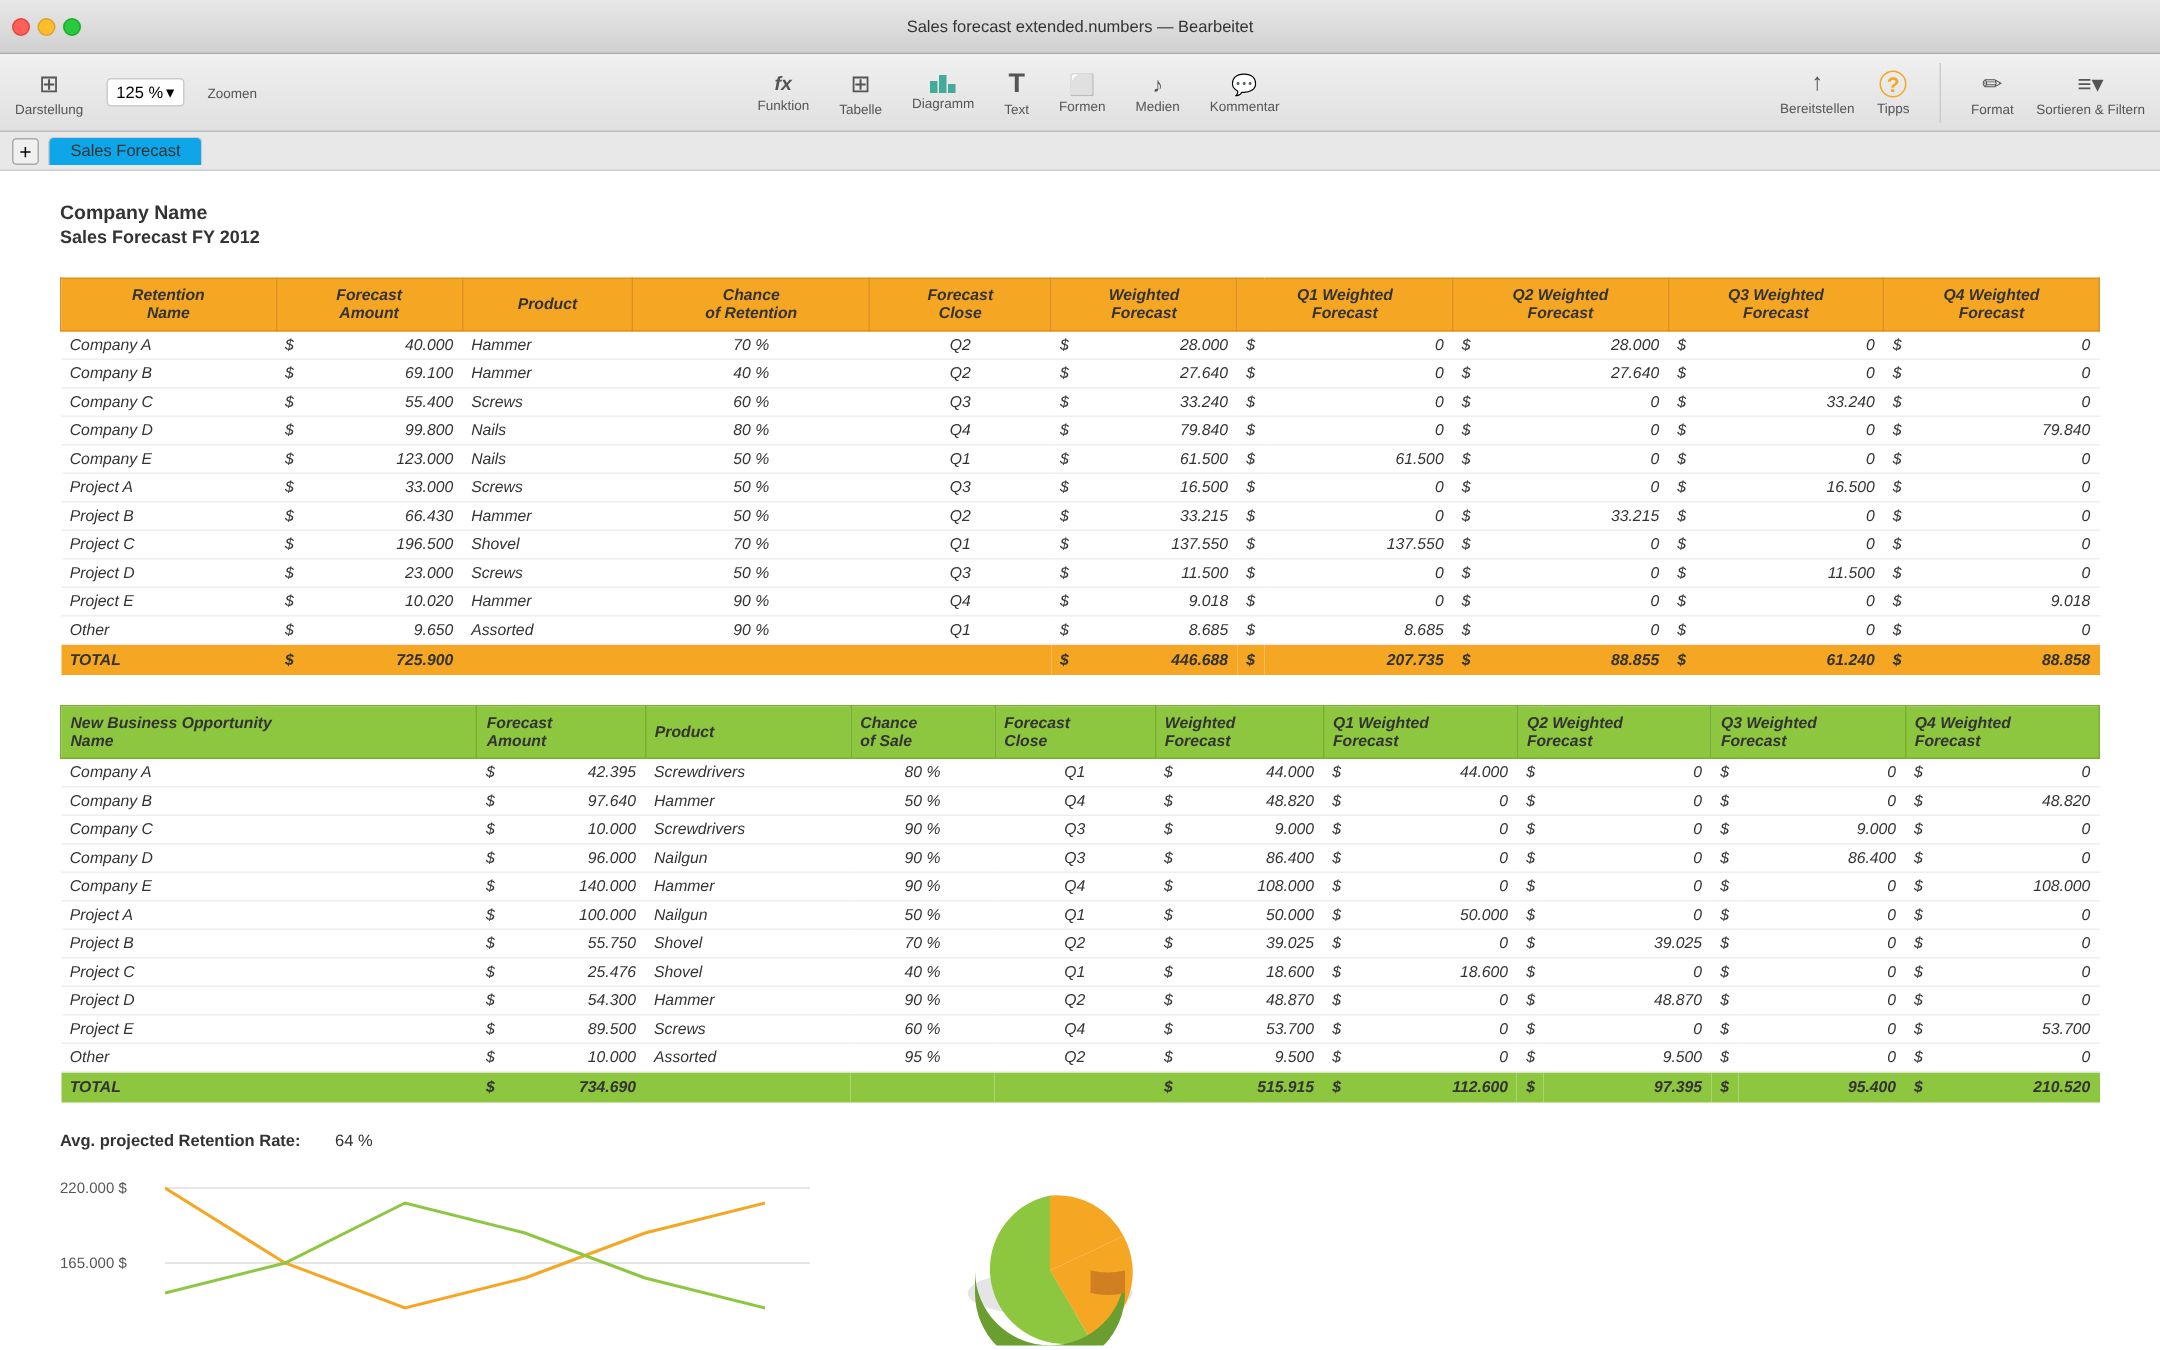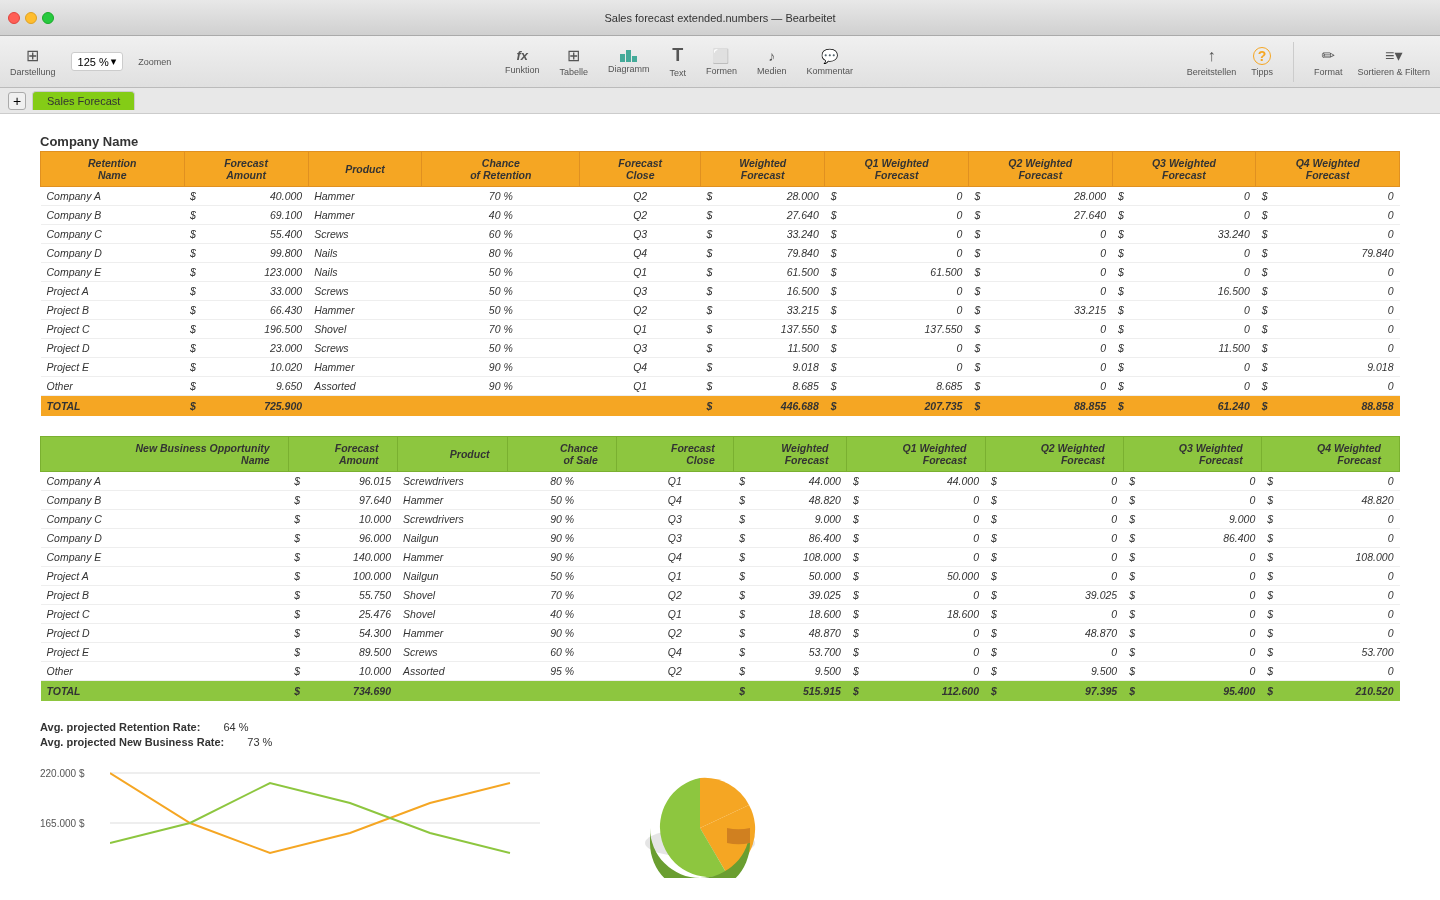--- a/index.html
+++ b/index.html
@@ -43,21 +43,21 @@
     
     .tabbar {
       background: #e8e8e8;
       height: 26px;
       display: flex;
       align-items: center;
       padding: 0 8px;
       border-bottom: 1px solid #ccc;
     }
     .tab-add { width: 18px; height: 18px; border: 1px solid #aaa; border-radius: 3px; display: flex; align-items: center; justify-content: center; cursor: pointer; font-size: 14px; margin-right: 6px; background: #f0f0f0; }
-    .tab-active { background: #84cc16; border: 1px solid #ccc; border-bottom: none; padding: 3px 14px; border-radius: 4px 4px 0 0; font-size: 11px; color: #333; cursor: pointer; }
+    .tab-active { background: #0ea5e9; border: 1px solid #ccc; border-bottom: none; padding: 3px 14px; border-radius: 4px 4px 0 0; font-size: 11px; color: #333; cursor: pointer; }
 
     
     .main-content {
       background: white;
       height: calc(900px - 22px - 52px - 26px);
       overflow-y: auto;
       padding: 20px 40px;
     }
 
     .company-name { font-size: 13px; font-weight: bold; color: #333; margin-bottom: 2px; }
@@ -73,22 +73,22 @@
       font-weight: bold;
       padding: 5px 6px;
       text-align: center;
       border: 1px solid #e09020;
     }
 
     .header-row-green th {
       background: #8dc63f;
       color: #333;
       font-weight: bold;
-      padding: 5px 18px;
-      text-align: right;
+      padding: 5px 6px;
+      text-align: left;
       border: 1px solid #7ab030;
     }
 
     .data-row td {
       padding: 3px 6px;
       border-bottom: 1px solid #eee;
       color: #333;
     }
     .total-row td {
       background: #f5a623;
@@ -207,20 +207,21 @@
 
 <div class="tabbar">
   <div class="tab-add">+</div>
   <div class="tab-active">
     <span>Sales Forecast</span>
   </div>
 </div>
 
 <div class="main-content">
   <div class="company-name">Company Name</div>
+  <div class="doc-title">Sales Forecast FY 2012</div>
 
   <div class="table-container">
     <table>
       <thead>
         <tr class="header-row">
           <th>Retention<br>Name</th>
           <th colspan="2">Forecast<br>Amount</th>
           <th>Product</th>
           <th>Chance<br>of Retention</th>
           <th>Forecast<br>Close</th>
@@ -465,21 +466,21 @@
           <th colspan="2">Q1 Weighted<br>Forecast</th>
           <th colspan="2">Q2 Weighted<br>Forecast</th>
           <th colspan="2">Q3 Weighted<br>Forecast</th>
           <th colspan="2">Q4 Weighted<br>Forecast</th>
         </tr>
       </thead>
       <tbody id="new-business-tbody">
       <tr class="data-row">
       <td>Company A</td>
       <td class="dollar">$</td>
-      <td style="text-align:right">96.015</td>
+      <td style="text-align:right">42.395</td>
       <td>Screwdrivers</td>
       <td style="text-align:center">80 %</td>
       <td style="text-align:center">Q1</td>
       <td class="dollar">$</td>
       <td style="text-align:right">44.000</td>
       <td class="dollar">$</td>
       <td style="text-align:right">44.000</td>
       <td class="dollar">$</td>
       <td style="text-align:right">0</td>
       <td class="dollar">$</td>
@@ -686,24 +687,20 @@
     <td style="text-align:right">210.520</td>
   </tr>
         </tbody>
     </table>
   </div>
 
   <div class="stats">
     <div class="stat-row">
       <span class="stat-label">Avg. projected Retention Rate:</span>
       <span class="stat-value">64 %</span>
-    </div>
-    <div class="stat-row">
-      <span class="stat-label">Avg. projected New Business Rate:</span>
-      <span class="stat-value">73 %</span>
     </div>
   </div>
 
   <div class="chart-area">
     <div style="position:relative;width:500px;height:120px">
       <span style="position:absolute;top:5px;left:0;font-size:10px;color:#555">220.000 $</span>
       <span style="position:absolute;top:55px;left:0;font-size:10px;color:#555">165.000 $</span>
       <svg width="430" height="110" style="position:absolute;top:0;left:70px">
 
         <line x1="0" y1="10" x2="430" y2="10" stroke="#ddd" stroke-width="1"></line>

